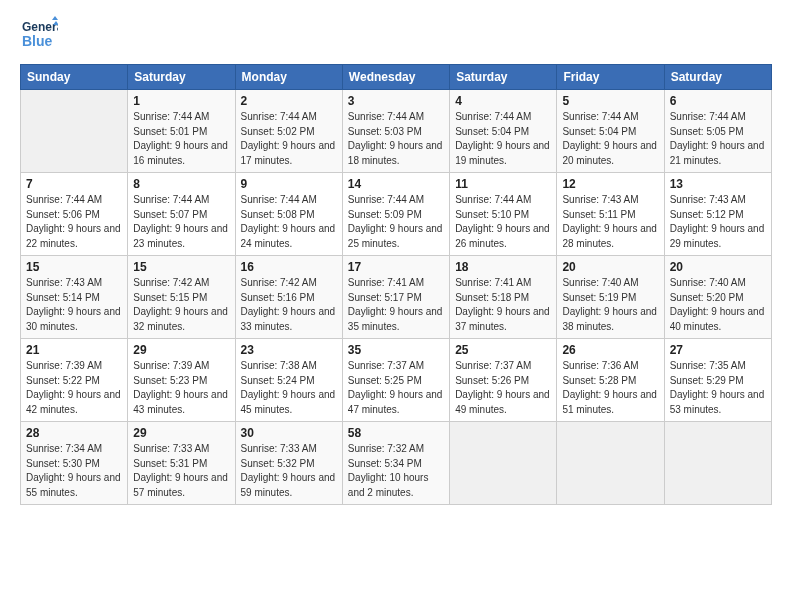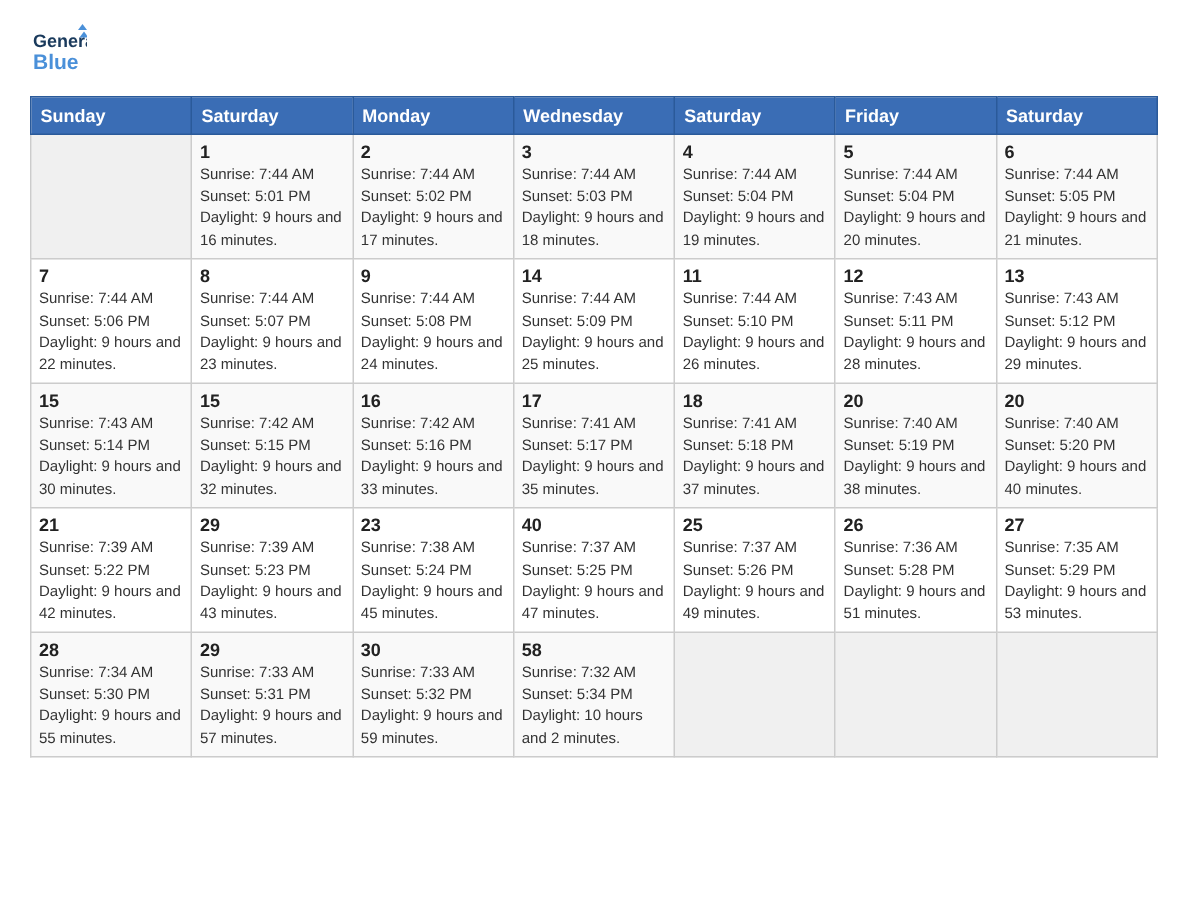--- a/index.html
+++ b/index.html
@@ -209,21 +209,21 @@
           </td>
           <td>
             <span class="day-number">29</span>
             <div class="day-info">Sunrise: 7:39 AM<br>Sunset: 5:23 PM<br>Daylight: 9 hours and 43 minutes.</div>
           </td>
           <td>
             <span class="day-number">23</span>
             <div class="day-info">Sunrise: 7:38 AM<br>Sunset: 5:24 PM<br>Daylight: 9 hours and 45 minutes.</div>
           </td>
           <td>
-            <span class="day-number">40</span>
+            <span class="day-number">35</span>
             <div class="day-info">Sunrise: 7:37 AM<br>Sunset: 5:25 PM<br>Daylight: 9 hours and 47 minutes.</div>
           </td>
           <td>
             <span class="day-number">25</span>
             <div class="day-info">Sunrise: 7:37 AM<br>Sunset: 5:26 PM<br>Daylight: 9 hours and 49 minutes.</div>
           </td>
           <td>
             <span class="day-number">26</span>
             <div class="day-info">Sunrise: 7:36 AM<br>Sunset: 5:28 PM<br>Daylight: 9 hours and 51 minutes.</div>
           </td>

